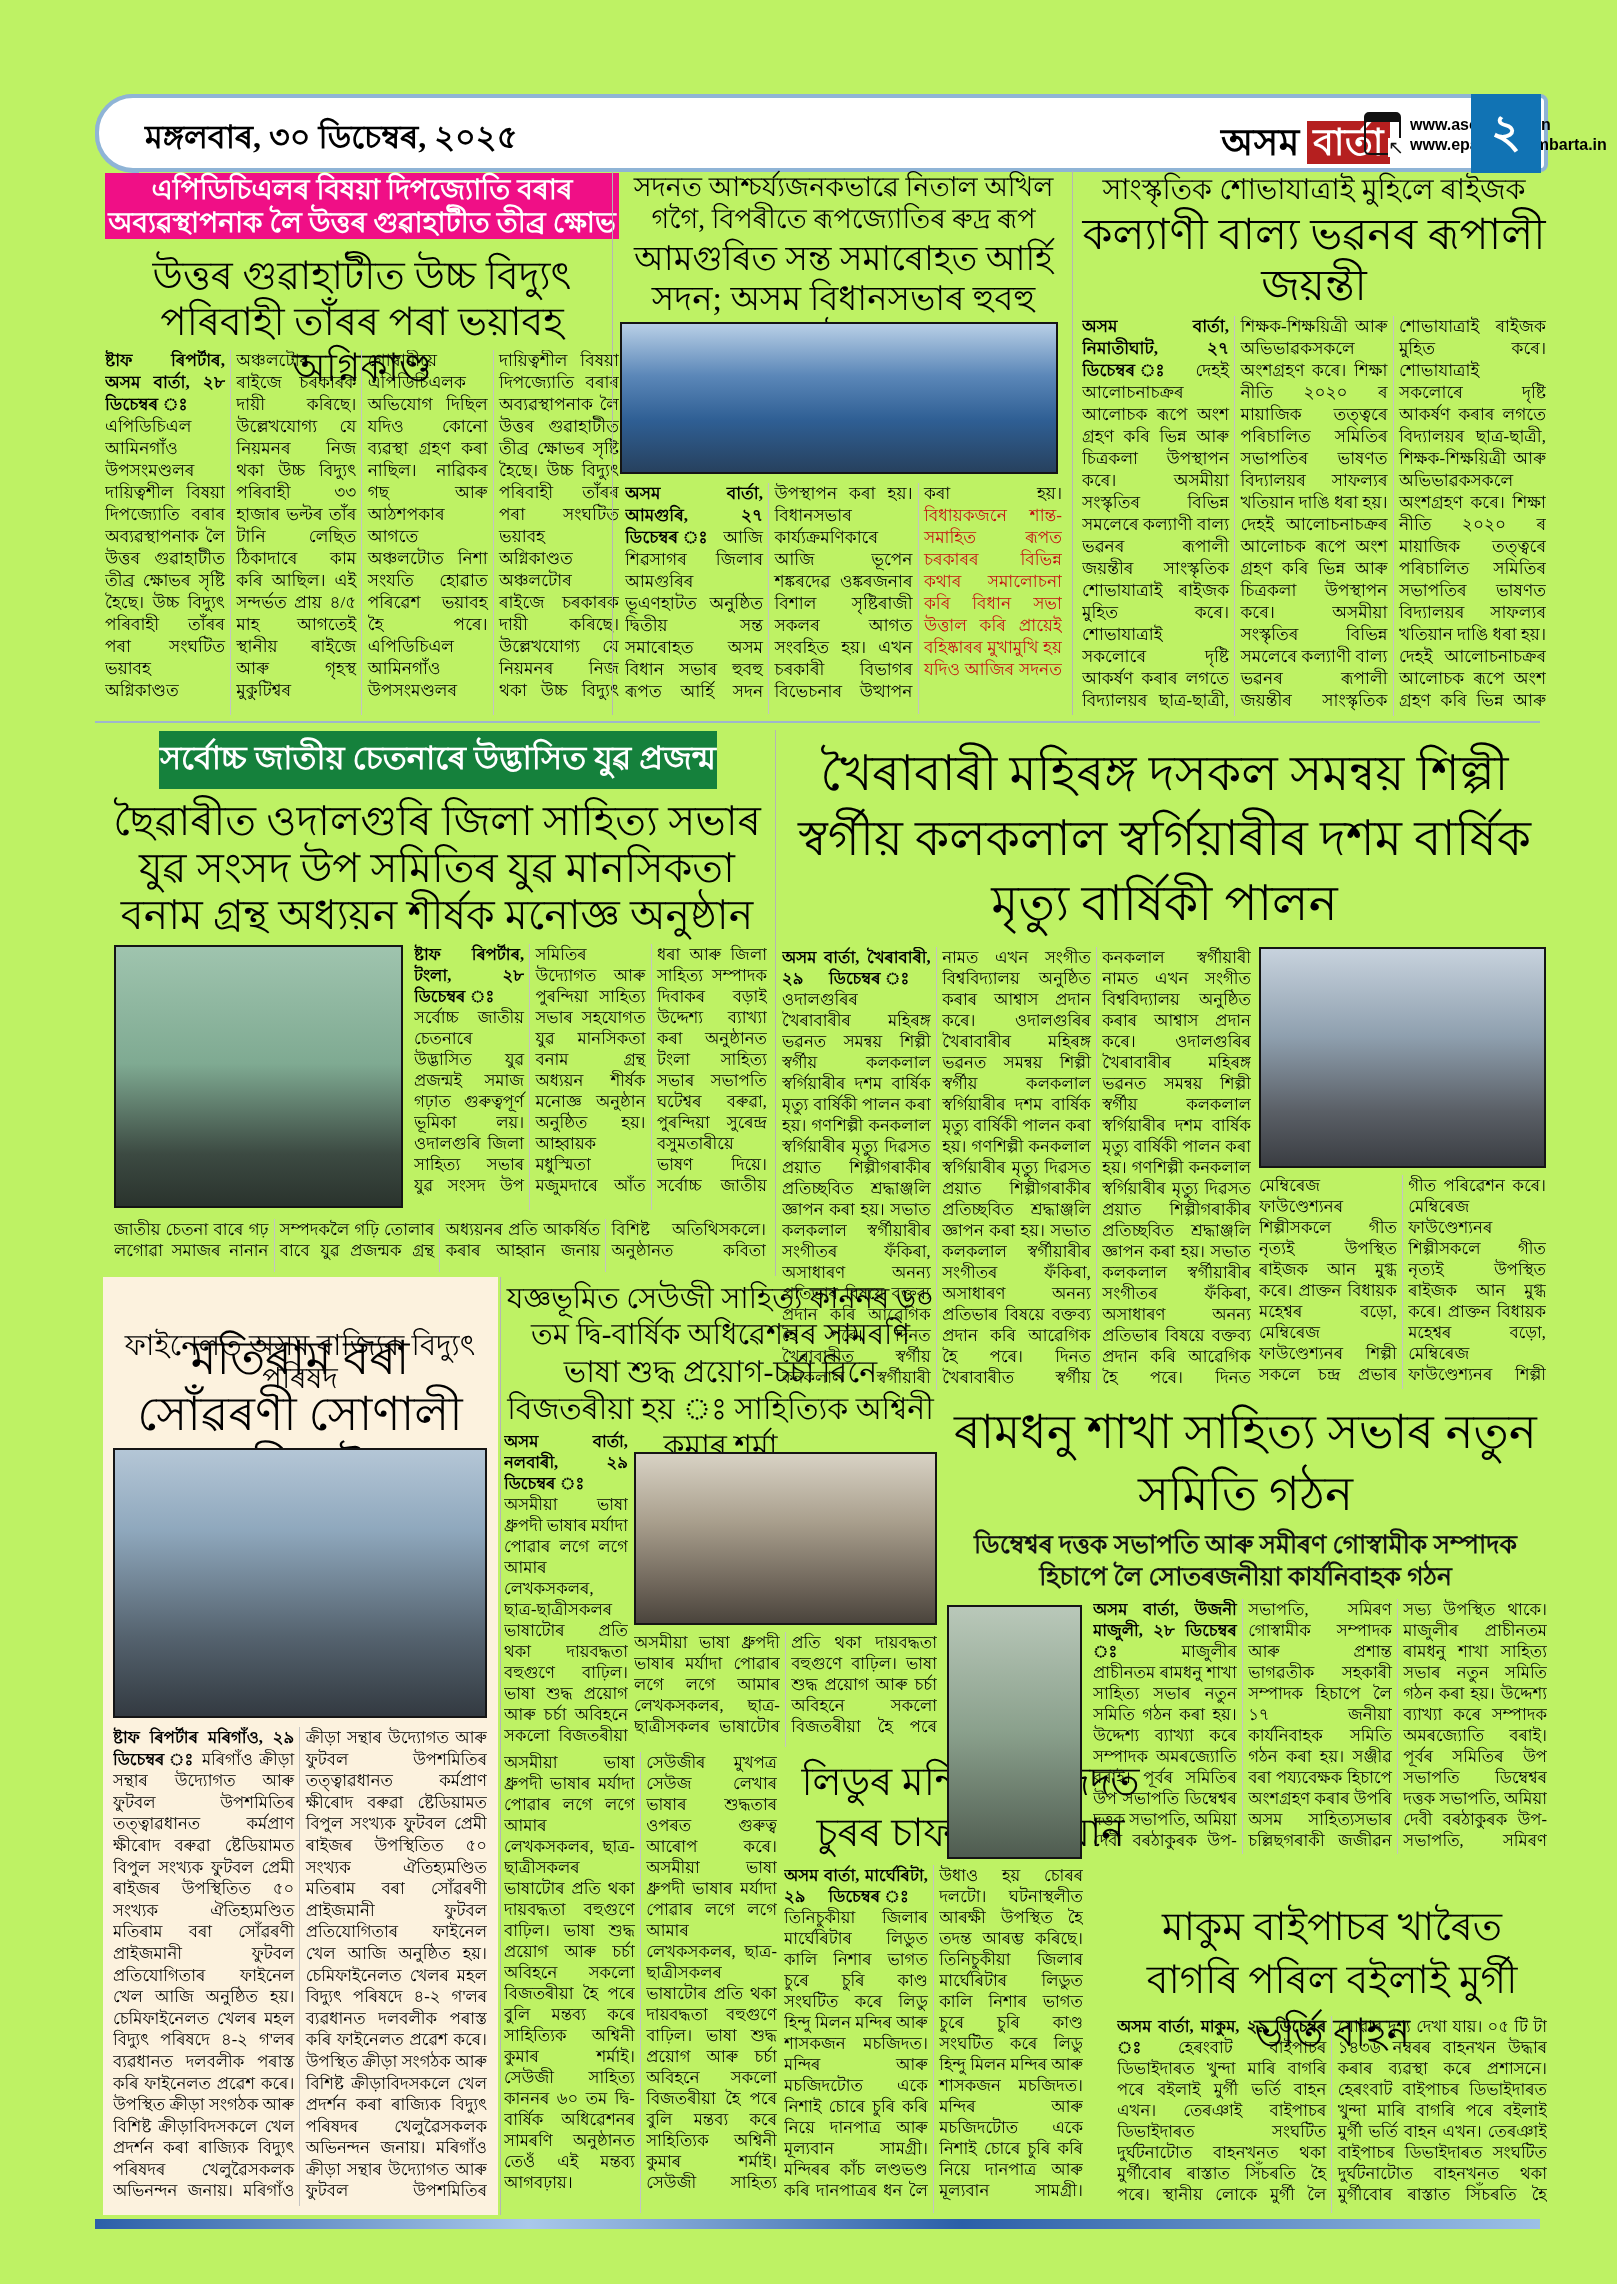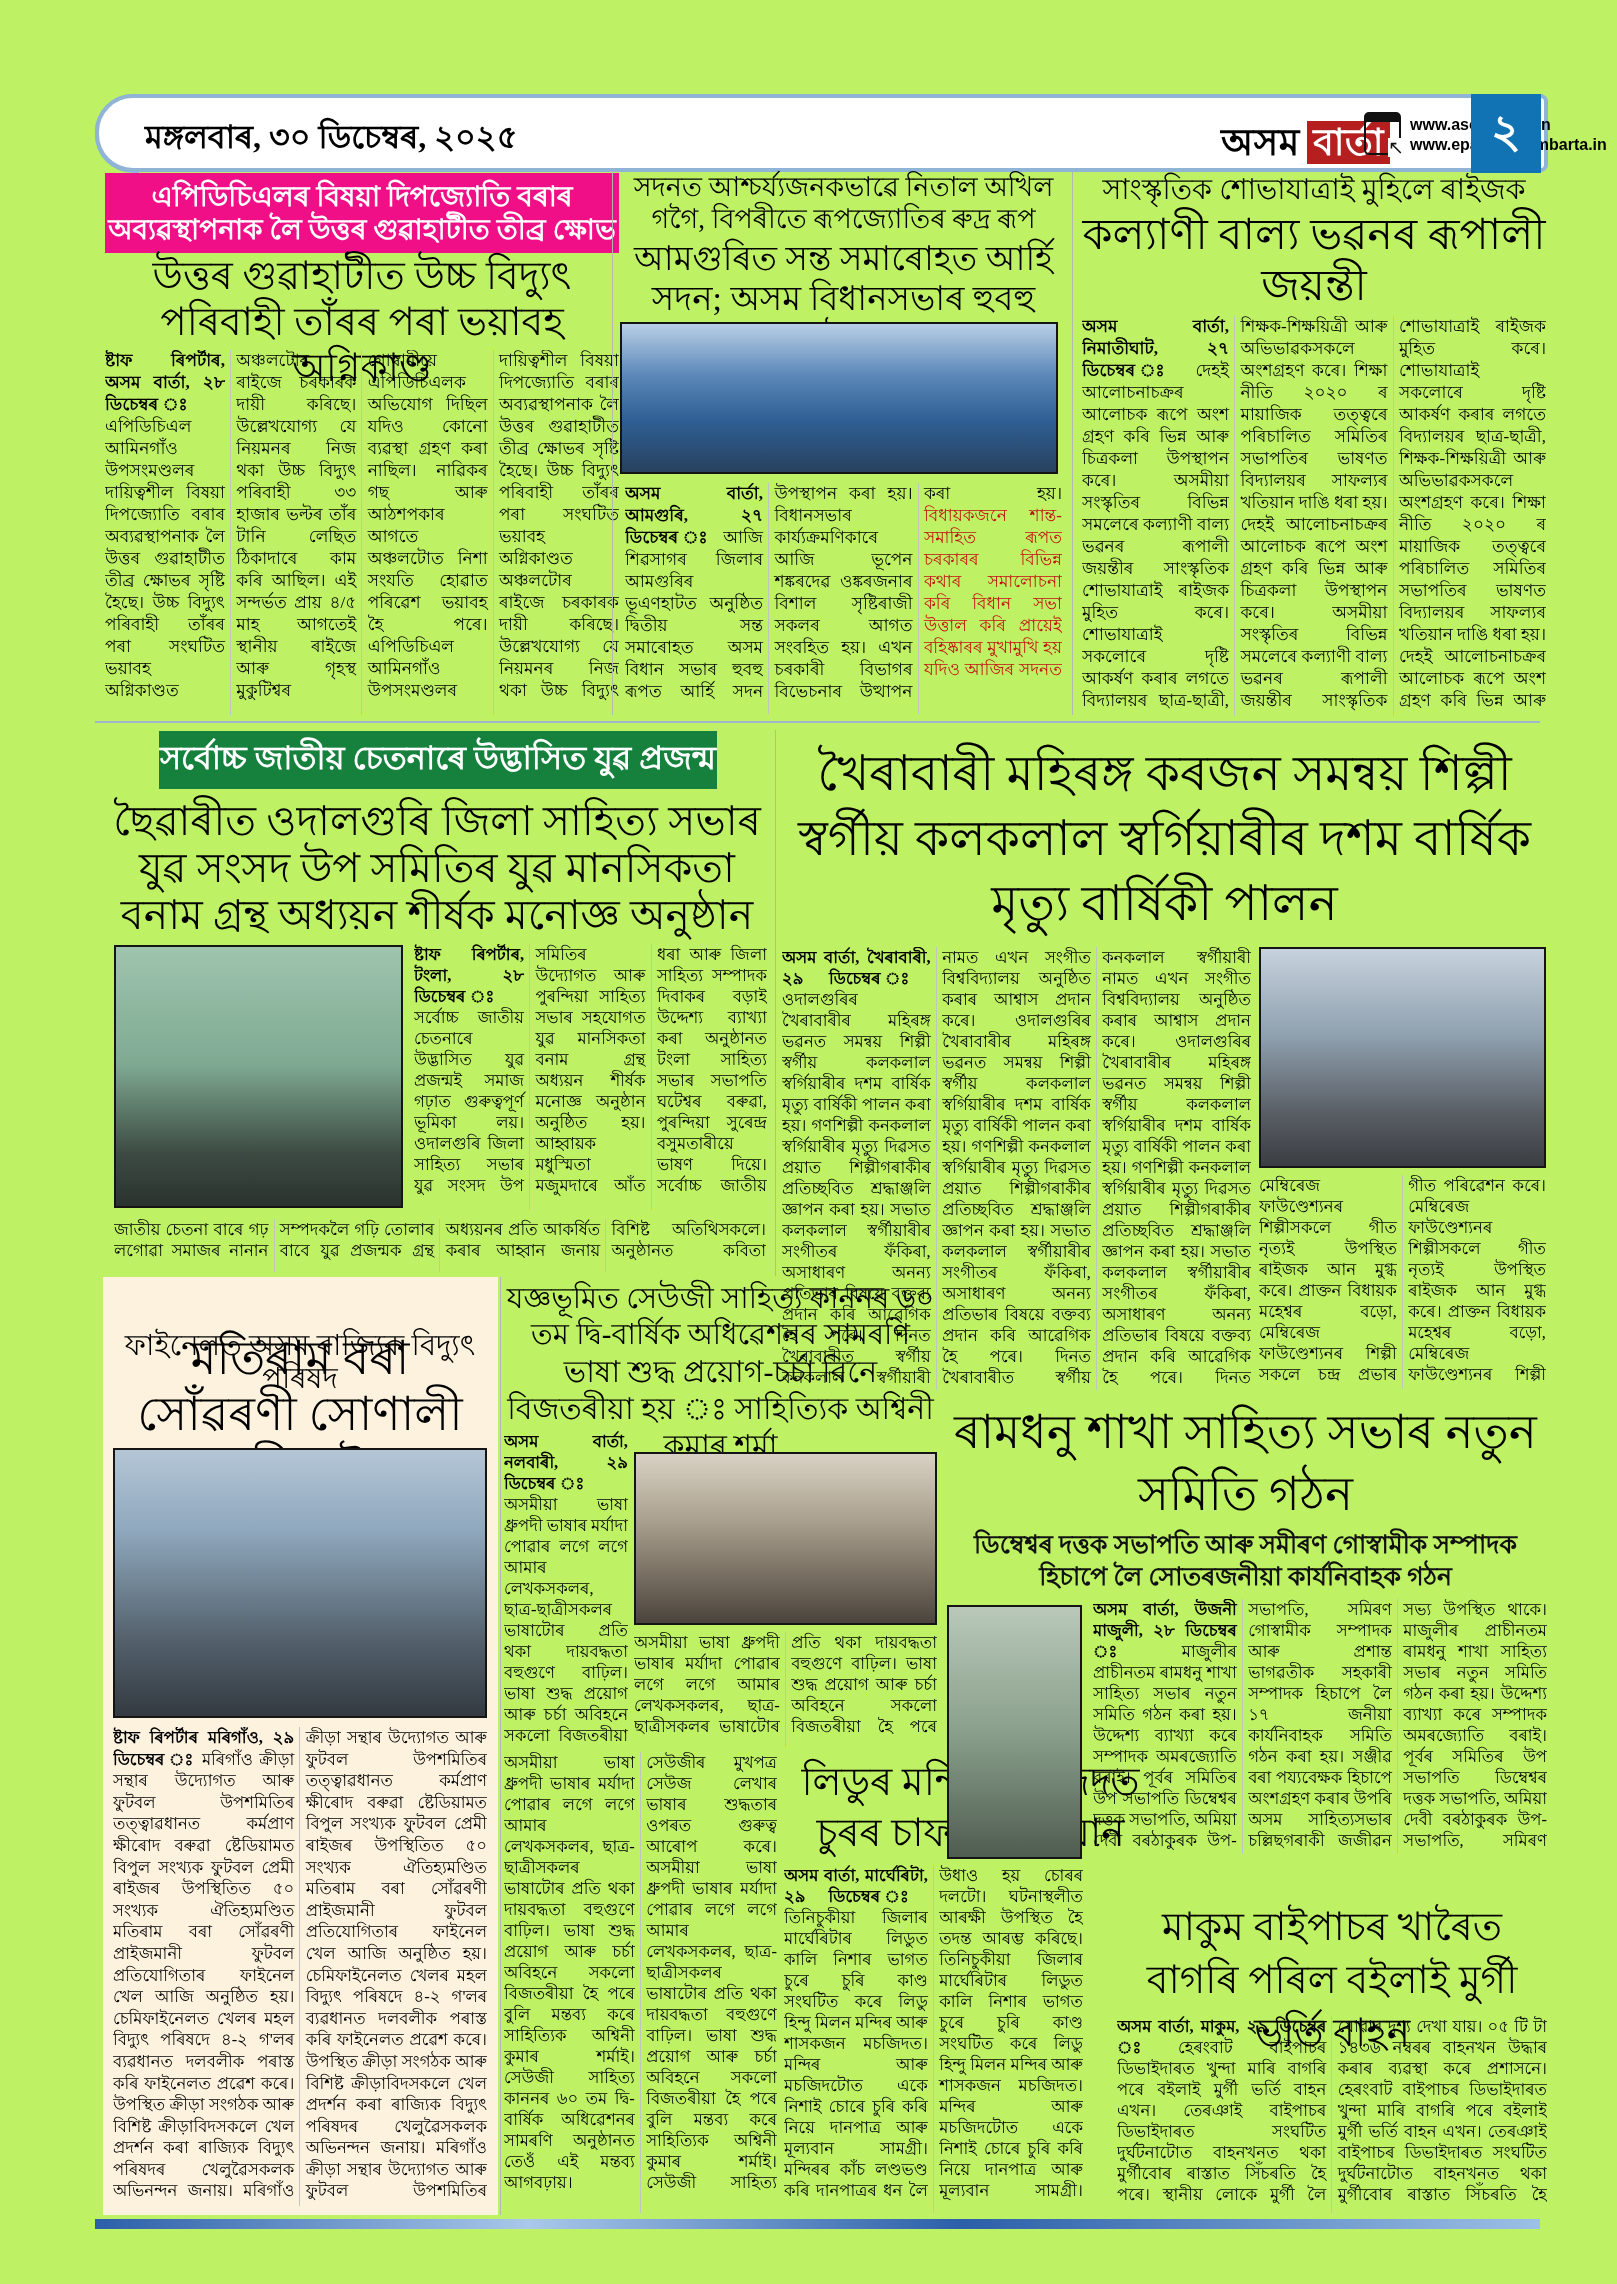--- a/index.html
+++ b/index.html
@@ -50,21 +50,21 @@
   <div class="masthead">
     <span>অসম</span><span class="red">বাৰ্তা</span>
   </div>
   <div class="browser-icon"></div>
   <div class="urls">
     <div>www.asombarta.in</div>
     <div>www.epaper.asombarta.in</div>
   </div>
   <div class="pagenum">২</div>
 
-  <div class="kicker pink" style="left:105px;top:173px;width:514px;height:80px;font-size:28px;line-height:33px;">এপিডিচিএলৰ বিষয়া দিপজ্যোতি বৰাৰ অব্যৱস্থাপনাক লৈ উত্তৰ গুৱাহাটীত তীব্ৰ ক্ষোভ</div>
+  <div class="kicker pink" style="left:105px;top:173px;width:514px;height:66px;font-size:28px;line-height:33px;">এপিডিচিএলৰ বিষয়া দিপজ্যোতি বৰাৰ অব্যৱস্থাপনাক লৈ উত্তৰ গুৱাহাটীত তীব্ৰ ক্ষোভ</div>
   <div class="headline" style="left:105px;top:253px;width:514px;font-size:39px;line-height:46px;">উত্তৰ গুৱাহাটীত উচ্চ বিদ্যুৎ পৰিবাহী তাঁৰৰ পৰা ভয়াবহ অগ্নিকাণ্ড</div>
   <div class="bodytxt" style="left:105px;top:350px;width:514px;height:365px;column-count:4;">
     <span class="byl">ষ্টাফ ৰিপৰ্টাৰ, অসম বাৰ্তা, ২৮ ডিচেম্বৰ ঃ </span><span>এপিডিচিএল আমিনগাঁও উপসংমণ্ডলৰ দায়িত্বশীল বিষয়া দিপজ্যোতি বৰাৰ অব্যৱস্থাপনাক লৈ উত্তৰ গুৱাহাটীত তীব্ৰ ক্ষোভৰ সৃষ্টি হৈছে। উচ্চ বিদ্যুৎ পৰিবাহী তাঁৰৰ পৰা সংঘটিত ভয়াবহ অগ্নিকাণ্ডত অঞ্চলটোৰ ৰাইজে চৰকাৰক দায়ী কৰিছে। উল্লেখযোগ্য যে নিয়মনৰ নিজ থকা উচ্চ বিদ্যুৎ পৰিবাহী ৩৩ হাজাৰ ভল্টৰ তাঁৰ টানি লেছিত ঠিকাদাৰে কাম কৰি আছিল। এই সন্দৰ্ভত প্ৰায় ৪/৫ মাহ আগতেই স্থানীয় ৰাইজে আৰু গৃহস্থ মুকুটিশ্বৰ গোস্বামীয়ে এপিডিচিএলক অভিযোগ দিছিল যদিও কোনো ব্যৱস্থা গ্ৰহণ কৰা নাছিল। নাৱিকৰ গছ আৰু আঠশপকাৰ আগতে অঞ্চলটোত নিশা সংযতি হোৱাত পৰিৱেশ ভয়াবহ হৈ পৰে। এপিডিচিএল আমিনগাঁও উপসংমণ্ডলৰ দায়িত্বশীল বিষয়া দিপজ্যোতি বৰাৰ অব্যৱস্থাপনাক লৈ উত্তৰ গুৱাহাটীত তীব্ৰ ক্ষোভৰ সৃষ্টি হৈছে। উচ্চ বিদ্যুৎ পৰিবাহী তাঁৰৰ পৰা সংঘটিত ভয়াবহ অগ্নিকাণ্ডত অঞ্চলটোৰ ৰাইজে চৰকাৰক দায়ী কৰিছে। উল্লেখযোগ্য যে নিয়মনৰ নিজ থকা উচ্চ বিদ্যুৎ পৰিবাহী ৩৩ হাজাৰ ভল্টৰ তাঁৰ টানি লেছিত ঠিকাদাৰে কাম কৰি আছিল। এই সন্দৰ্ভত প্ৰায় ৪/৫ মাহ আগতেই স্থানীয় ৰাইজে আৰু গৃহস্থ মুকুটিশ্বৰ গোস্বামীয়ে এপিডিচিএলক অভিযোগ দিছিল যদিও কোনো ব্যৱস্থা গ্ৰহণ কৰা নাছিল। নাৱিকৰ গছ আৰু আঠশপকাৰ আগতে অঞ্চলটোত নিশা সংযতি হোৱাত পৰিৱেশ ভয়াবহ হৈ পৰে। এপিডিচিএল আমিনগাঁও উপসংমণ্ডলৰ দায়িত্বশীল বিষয়া দিপজ্যোতি বৰাৰ অব্যৱস্থাপনাক লৈ উত্তৰ গুৱাহাটীত তীব্ৰ ক্ষোভৰ সৃষ্টি হৈছে। উচ্চ বিদ্যুৎ পৰিবাহী তাঁৰৰ পৰা সংঘটিত ভয়াবহ অগ্নিকাণ্ডত অঞ্চলটোৰ ৰাইজে চৰকাৰক দায়ী কৰিছে। উল্লেখযোগ্য যে নিয়মনৰ নিজ থকা উচ্চ বিদ্যুৎ পৰিবাহী ৩৩ হাজাৰ ভল্টৰ তাঁৰ টানি লেছিত ঠিকাদাৰে কাম কৰি আছিল। এই সন্দৰ্ভত প্ৰায় ৪/৫ মাহ আগতেই স্থানীয় ৰাইজে আৰু গৃহস্থ মুকুটিশ্বৰ গোস্বামীয়ে এপিডিচিএলক অভিযোগ দিছিল যদিও কোনো ব্যৱস্থা গ্ৰহণ কৰা নাছিল। নাৱিকৰ গছ আৰু আঠশপকাৰ আগতে অঞ্চলটোত নিশা সংযতি হোৱাত পৰিৱেশ ভয়াবহ হৈ পৰে।</span>
   </div>
 
   <div class="vrule" style="left:612px;top:171px;height:544px;"></div>
 
   <div class="headline" style="left:625px;top:171px;width:437px;font-size:27px;line-height:32px;">সদনত আশ্চৰ্য্যজনকভাৱে নিতাল অখিল গগৈ, বিপৰীতে ৰূপজ্যোতিৰ ৰুদ্ৰ ৰূপ</div>
   <div class="headline" style="left:625px;top:239px;width:437px;font-size:34px;line-height:40px;">আমগুৰিত সন্ত সমাৰোহত আৰ্হি সদন; অসম বিধানসভাৰ হুবহু ৰূপত উপস্থাপন</div>
   <div class="photo" style="left:620px;top:322px;width:438px;height:152px;
@@ -91,21 +91,21 @@
        background:linear-gradient(180deg,#9fc4ae 0%,#7faa92 45%,#3c4a42 80%,#2a332d 100%);"></div>
   <div class="bodytxt" style="left:414px;top:944px;width:353px;height:266px;column-count:3;font-size:16.5px;line-height:21px;">
     <span class="byl">ষ্টাফ ৰিপৰ্টাৰ, টংলা, ২৮ ডিচেম্বৰ ঃ </span><span>সৰ্বোচ্চ জাতীয় চেতনাৰে উদ্ভাসিত যুৱ প্ৰজন্মই সমাজ গঢ়াত গুৰুত্বপূৰ্ণ ভূমিকা লয়। ওদালগুৰি জিলা সাহিত্য সভাৰ যুৱ সংসদ উপ সমিতিৰ উদ্যোগত আৰু পুৰন্দিয়া সাহিত্য সভাৰ সহযোগত যুৱ মানসিকতা বনাম গ্ৰন্থ অধ্যয়ন শীৰ্ষক মনোজ্ঞ অনুষ্ঠান অনুষ্ঠিত হয়। আহ্বায়ক মধুস্মিতা মজুমদাৰে আঁত ধৰা আৰু জিলা সাহিত্য সম্পাদক দিবাকৰ বড়াই উদ্দেশ্য ব্যাখ্যা কৰা অনুষ্ঠানত টংলা সাহিত্য সভাৰ সভাপতি ঘটেশ্বৰ বৰুৱা, পুৰন্দিয়া সুৰেন্দ্ৰ বসুমতাৰীয়ে ভাষণ দিয়ে। সৰ্বোচ্চ জাতীয় চেতনাৰে উদ্ভাসিত যুৱ প্ৰজন্মই সমাজ গঢ়াত গুৰুত্বপূৰ্ণ ভূমিকা লয়। ওদালগুৰি জিলা সাহিত্য সভাৰ যুৱ সংসদ উপ সমিতিৰ উদ্যোগত আৰু পুৰন্দিয়া সাহিত্য সভাৰ সহযোগত যুৱ মানসিকতা বনাম গ্ৰন্থ অধ্যয়ন শীৰ্ষক মনোজ্ঞ অনুষ্ঠান অনুষ্ঠিত হয়। আহ্বায়ক মধুস্মিতা মজুমদাৰে আঁত ধৰা আৰু জিলা সাহিত্য সম্পাদক দিবাকৰ বড়াই উদ্দেশ্য ব্যাখ্যা কৰা অনুষ্ঠানত টংলা সাহিত্য সভাৰ সভাপতি ঘটেশ্বৰ বৰুৱা, পুৰন্দিয়া সুৰেন্দ্ৰ বসুমতাৰীয়ে ভাষণ দিয়ে।</span>
   </div>
   <div class="bodytxt" style="left:114px;top:1219px;width:652px;height:53px;column-count:4;font-size:16.5px;line-height:21px;">
     <span>জাতীয় চেতনা বাৰে গঢ় লগোৱা সমাজৰ নানান সম্পদকলৈ গঢ়ি তোলাৰ বাবে যুৱ প্ৰজন্মক গ্ৰন্থ অধ্যয়নৰ প্ৰতি আকৰ্ষিত কৰাৰ আহ্বান জনায় বিশিষ্ট অতিথিসকলে। অনুষ্ঠানত কবিতা আবৃত্তি, গীত আৰু আলোচনাৰে কাৰ্যসূচী সামৰণি পৰে।</span>
   </div>
 
   <div class="vrule" style="left:775px;top:730px;height:546px;"></div>
 
-  <div class="headline" style="left:782px;top:741px;width:765px;font-size:49px;line-height:65px;">খৈৰাবাৰী মহিৰঙ্গ কৰজন সমন্বয় শিল্পী স্বৰ্গীয় কলকলাল স্বৰ্গিয়াৰীৰ দশম বাৰ্ষিক মৃত্যু বাৰ্ষিকী পালন</div>
+  <div class="headline" style="left:782px;top:741px;width:765px;font-size:49px;line-height:65px;">খৈৰাবাৰী মহিৰঙ্গ দসকল সমন্বয় শিল্পী স্বৰ্গীয় কলকলাল স্বৰ্গিয়াৰীৰ দশম বাৰ্ষিক মৃত্যু বাৰ্ষিকী পালন</div>
   <div class="photo" style="left:1259px;top:947px;width:287px;height:221px;
        background:linear-gradient(180deg,#c7d2dd 0%,#8fa0af 40%,#5a5f66 75%,#3a3d42 100%);"></div>
   <div class="bodytxt" style="left:782px;top:947px;width:469px;height:443px;column-count:3;font-size:16.5px;line-height:21px;">
     <span class="byl">অসম বাৰ্তা, খৈৰাবাৰী, ২৯ ডিচেম্বৰ ঃ </span><span>ওদালগুৰিৰ খৈৰাবাৰীৰ মহিৰঙ্গ ভৱনত সমন্বয় শিল্পী স্বৰ্গীয় কলকলাল স্বৰ্গিয়াৰীৰ দশম বাৰ্ষিক মৃত্যু বাৰ্ষিকী পালন কৰা হয়। গণশিল্পী কনকলাল স্বৰ্গিয়াৰীৰ মৃত্যু দিৱসত প্ৰয়াত শিল্পীগৰাকীৰ প্ৰতিচ্ছবিত শ্ৰদ্ধাঞ্জলি জ্ঞাপন কৰা হয়। সভাত কলকলাল স্বৰ্গীয়াৰীৰ সংগীতৰ ফঁকিৰা, অসাধাৰণ অনন্য প্ৰতিভাৰ বিষয়ে বক্তব্য প্ৰদান কৰি আৱেগিক হৈ পৰে। দিনত খৈৰাবাৰীত স্বৰ্গীয় কনকলাল স্বৰ্গীয়াৰী নামত এখন সংগীত বিশ্ববিদ্যালয় অনুষ্ঠিত কৰাৰ আশ্বাস প্ৰদান কৰে। ওদালগুৰিৰ খৈৰাবাৰীৰ মহিৰঙ্গ ভৱনত সমন্বয় শিল্পী স্বৰ্গীয় কলকলাল স্বৰ্গিয়াৰীৰ দশম বাৰ্ষিক মৃত্যু বাৰ্ষিকী পালন কৰা হয়। গণশিল্পী কনকলাল স্বৰ্গিয়াৰীৰ মৃত্যু দিৱসত প্ৰয়াত শিল্পীগৰাকীৰ প্ৰতিচ্ছবিত শ্ৰদ্ধাঞ্জলি জ্ঞাপন কৰা হয়। সভাত কলকলাল স্বৰ্গীয়াৰীৰ সংগীতৰ ফঁকিৰা, অসাধাৰণ অনন্য প্ৰতিভাৰ বিষয়ে বক্তব্য প্ৰদান কৰি আৱেগিক হৈ পৰে। দিনত খৈৰাবাৰীত স্বৰ্গীয় কনকলাল স্বৰ্গীয়াৰী নামত এখন সংগীত বিশ্ববিদ্যালয় অনুষ্ঠিত কৰাৰ আশ্বাস প্ৰদান কৰে। ওদালগুৰিৰ খৈৰাবাৰীৰ মহিৰঙ্গ ভৱনত সমন্বয় শিল্পী স্বৰ্গীয় কলকলাল স্বৰ্গিয়াৰীৰ দশম বাৰ্ষিক মৃত্যু বাৰ্ষিকী পালন কৰা হয়। গণশিল্পী কনকলাল স্বৰ্গিয়াৰীৰ মৃত্যু দিৱসত প্ৰয়াত শিল্পীগৰাকীৰ প্ৰতিচ্ছবিত শ্ৰদ্ধাঞ্জলি জ্ঞাপন কৰা হয়। সভাত কলকলাল স্বৰ্গীয়াৰীৰ সংগীতৰ ফঁকিৰা, অসাধাৰণ অনন্য প্ৰতিভাৰ বিষয়ে বক্তব্য প্ৰদান কৰি আৱেগিক হৈ পৰে। দিনত খৈৰাবাৰীত স্বৰ্গীয় কনকলাল স্বৰ্গীয়াৰী নামত এখন সংগীত বিশ্ববিদ্যালয় অনুষ্ঠিত কৰাৰ আশ্বাস প্ৰদান কৰে।</span>
   </div>
   <div class="bodytxt" style="left:1259px;top:1175px;width:287px;height:214px;column-count:2;font-size:16.5px;line-height:21px;">
     <span>মেম্বিৰেজ ফাউণ্ডেশ্যনৰ শিল্পীসকলে গীত নৃত্যই উপস্থিত ৰাইজক আন মুগ্ধ কৰে। প্ৰাক্তন বিধায়ক মহেশ্বৰ বড়ো, মেম্বিৰেজ ফাউণ্ডেশ্যনৰ শিল্পী সকলে চন্দ্ৰ প্ৰভাৰ গীত পৰিৱেশন কৰে। মেম্বিৰেজ ফাউণ্ডেশ্যনৰ শিল্পীসকলে গীত নৃত্যই উপস্থিত ৰাইজক আন মুগ্ধ কৰে। প্ৰাক্তন বিধায়ক মহেশ্বৰ বড়ো, মেম্বিৰেজ ফাউণ্ডেশ্যনৰ শিল্পী সকলে চন্দ্ৰ প্ৰভাৰ গীত পৰিৱেশন কৰে। মেম্বিৰেজ ফাউণ্ডেশ্যনৰ শিল্পীসকলে গীত নৃত্যই উপস্থিত ৰাইজক আন মুগ্ধ কৰে। প্ৰাক্তন বিধায়ক মহেশ্বৰ বড়ো, মেম্বিৰেজ ফাউণ্ডেশ্যনৰ শিল্পী সকলে চন্দ্ৰ প্ৰভাৰ গীত পৰিৱেশন কৰে।</span>
   </div>
 
   <div class="cream" style="left:103px;top:1277px;width:395px;height:938px;"></div>

